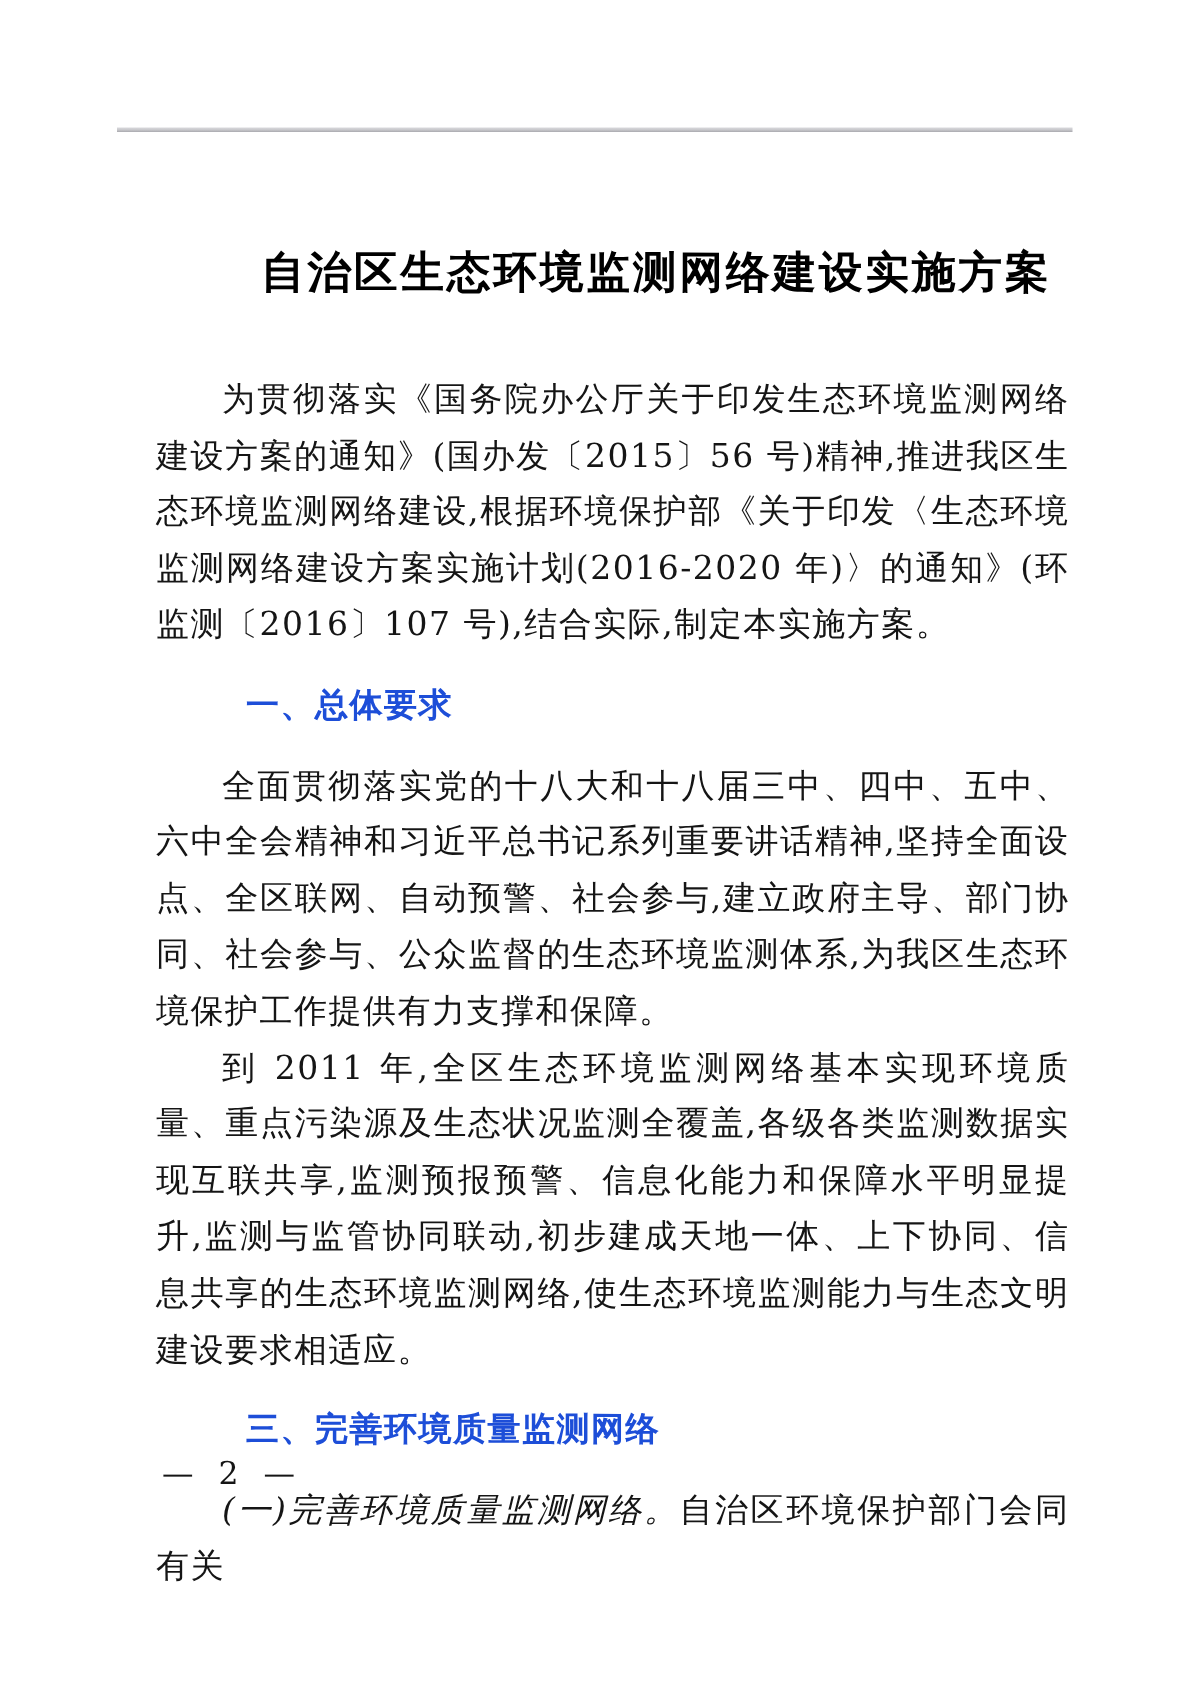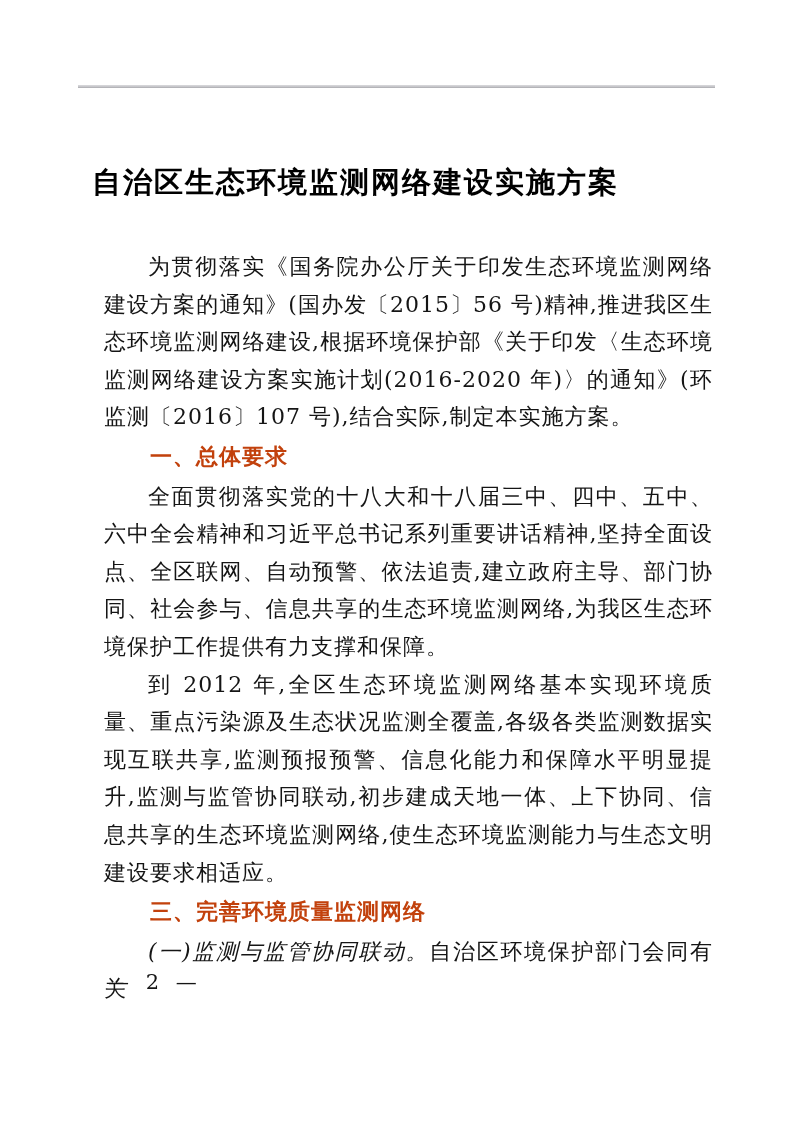--- a/index.html
+++ b/index.html
@@ -23,21 +23,21 @@
     width: 637px;
     height: 3px;
     background: linear-gradient(to bottom, #dadadd 0%, #c6c6ca 55%, #a9a9ae 100%);
   }
   .doc-title {
     position: absolute;
     left: 92px;
     top: 162px;
     width: 609px;
     margin: 0;
-    text-align: left;
+    text-align: right;
     font-size: 29px;
     font-weight: bold;
     letter-spacing: 2px;
     line-height: 40px;
     color: #000000;
     font-family: Liberation Sans, sans-serif;
   }
   .content {
     position: absolute;
     left: 104px;
@@ -47,28 +47,28 @@
     line-height: 37.6px;
     text-align: justify;
   }
   .para {
     margin: 0;
     text-indent: 2em;
     letter-spacing: 1px;
     color: #151515;
   }
   .sec-heading {
-    margin: 2px;
+    margin: 16px;
     font-family: "DejaVu Sans", sans-serif;
     font-size: 22px;
     font-weight: bold;
     text-indent: 2em;
     letter-spacing: 1px;
     line-height: 37.6px;
-    color: #c2410c;
+    color: #1d4ed8;
   }
   .kai-label {
     font-style: italic;
     font-weight: 500;
   }
   .page-number {
     position: absolute;
     left: 108px;
     top: 970px;
     font-size: 21px;
@@ -85,26 +85,26 @@
   <div class="header-rule"></div>
 
   <h1 class="doc-title">自治区生态环境监测网络建设实施方案</h1>
 
   <div class="content">
 
     <p class="para">为贯彻落实《国务院办公厅关于印发生态环境监测网络建设方案的通知》(国办发〔2015〕56 号)精神,推进我区生态环境监测网络建设,根据环境保护部《关于印发〈生态环境监测网络建设方案实施计划(2016-2020 年)〉的通知》(环监测〔2016〕107 号),结合实际,制定本实施方案。</p>
 
     <h2 class="sec-heading">一、总体要求</h2>
 
-    <p class="para">全面贯彻落实党的十八大和十八届三中、四中、五中、六中全会精神和习近平总书记系列重要讲话精神,坚持全面设点、全区联网、自动预警、依法追责,建立政府主导、部门协同、社会参与、信息共享的生态环境监测网络,为我区生态环境保护工作提供有力支撑和保障。</p>
+    <p class="para">全面贯彻落实党的十八大和十八届三中、四中、五中、六中全会精神和习近平总书记系列重要讲话精神,坚持全面设点、全区联网、自动预警、社会参与,建立政府主导、部门协同、社会参与、公众监督的生态环境监测体系,为我区生态环境保护工作提供有力支撑和保障。</p>
 
 
-    <p class="para">到 2012 年,全区生态环境监测网络基本实现环境质量、重点污染源及生态状况监测全覆盖,各级各类监测数据实现互联共享,监测预报预警、信息化能力和保障水平明显提升,监测与监管协同联动,初步建成天地一体、上下协同、信息共享的生态环境监测网络,使生态环境监测能力与生态文明建设要求相适应。</p>
+    <p class="para">到 2011 年,全区生态环境监测网络基本实现环境质量、重点污染源及生态状况监测全覆盖,各级各类监测数据实现互联共享,监测预报预警、信息化能力和保障水平明显提升,监测与监管协同联动,初步建成天地一体、上下协同、信息共享的生态环境监测网络,使生态环境监测能力与生态文明建设要求相适应。</p>
 
     <h2 class="sec-heading">三、完善环境质量监测网络</h2>
 
-    <p class="para"><span class="kai-label">(一)监测与监管协同联动。</span><span>自治区环境保护部门会同有关</span></p>
+    <p class="para"><span class="kai-label">(一)完善环境质量监测网络。</span><span>自治区环境保护部门会同有关</span></p>
 
   </div>
 
   <div class="page-number">— 2 —</div>
 
 </div>
 
 </body></html>

